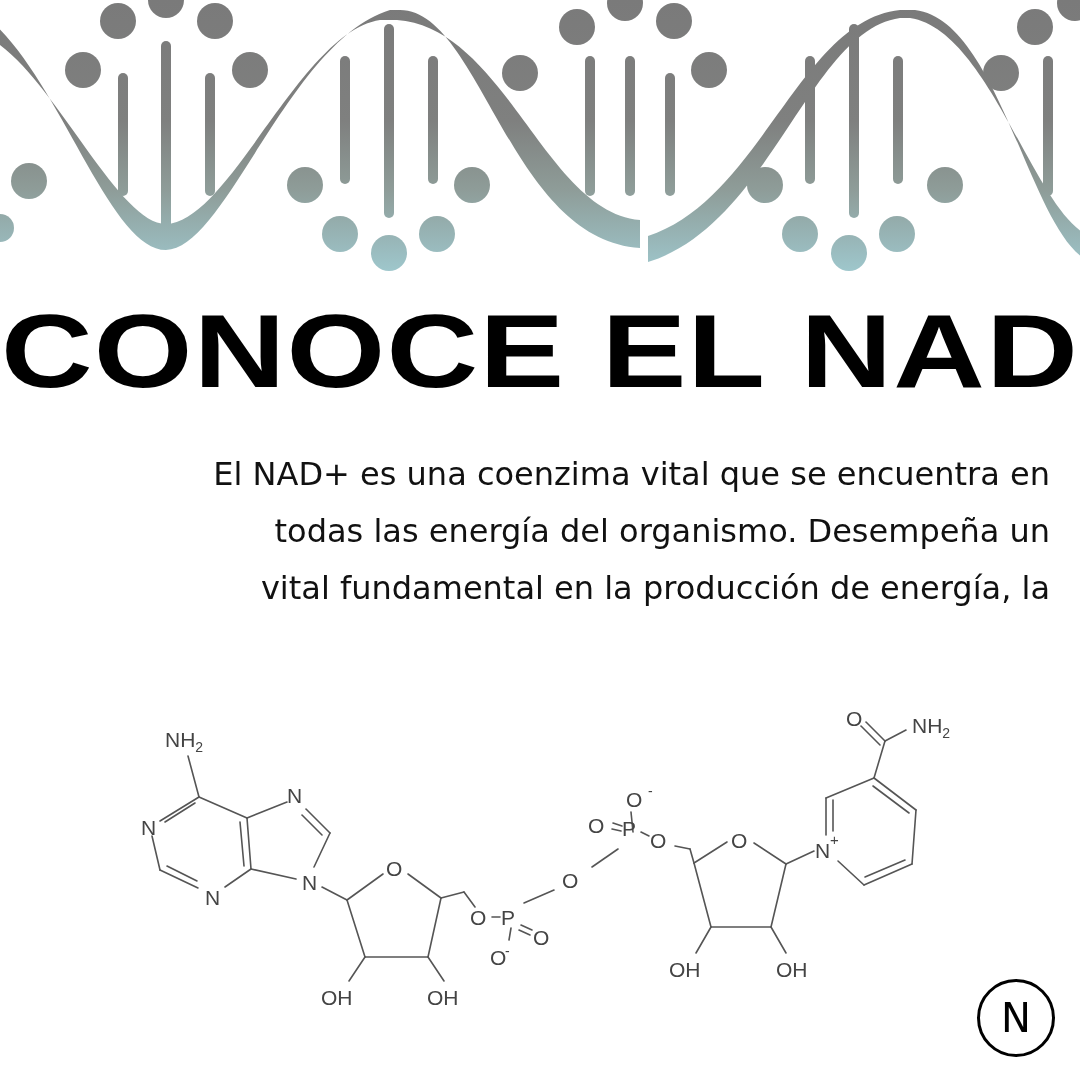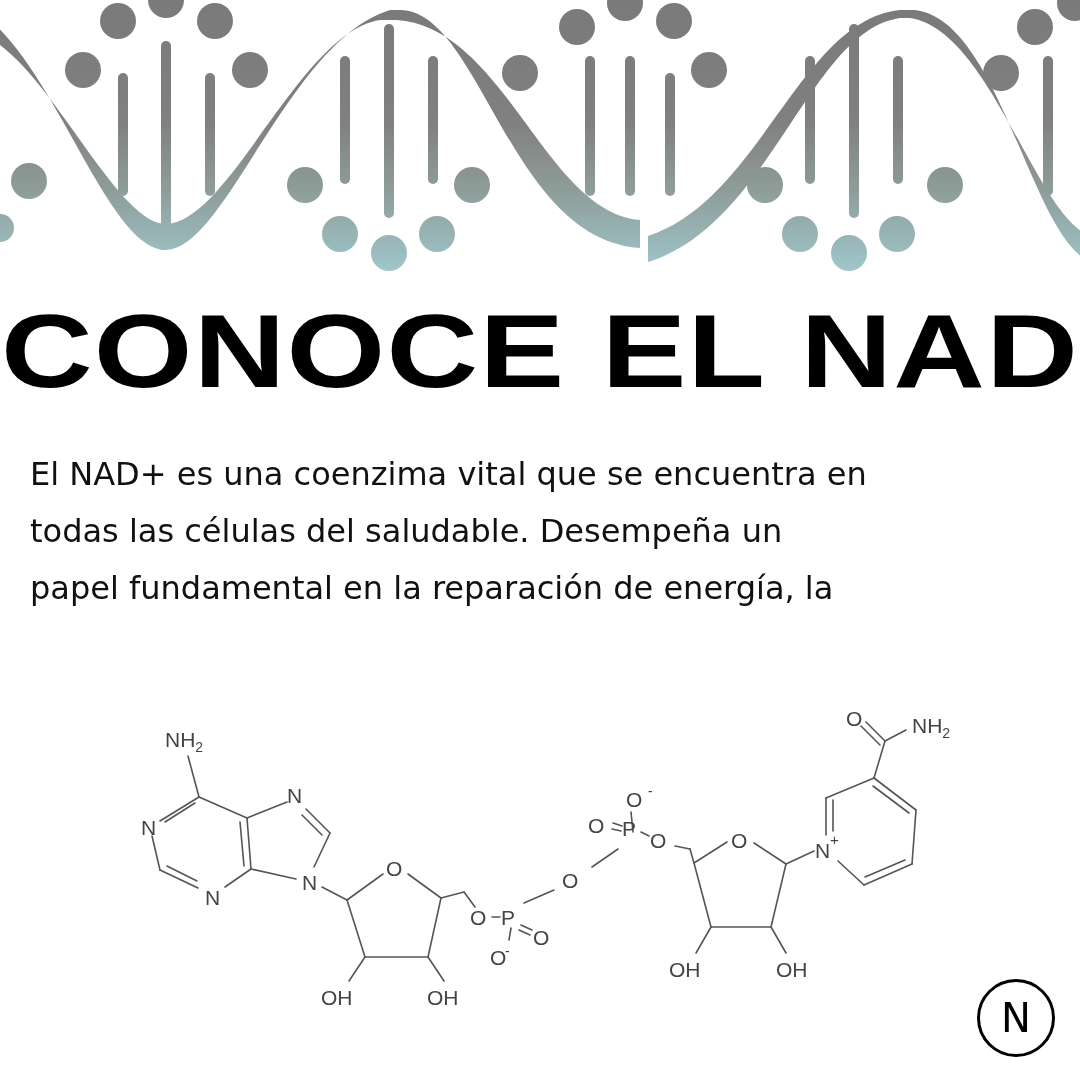--- a/index.html
+++ b/index.html
@@ -4,21 +4,21 @@
 <style>
   html, body { margin: 0; padding: 0; background: #ffffff; }
   body { width: 1080px; height: 1080px; position: relative; overflow: hidden; font-family: "DejaVu Sans", sans-serif; }
   .dna { position: absolute; left: 0; top: 0; width: 1080px; height: 280px; }
   .title {
     position: absolute; left: 0; width: 1080px; top: 296px; text-align: center;
     font-family: "Liberation Sans", sans-serif; font-weight: 700; font-size: 104px;
     letter-spacing: 1px; color: #000; line-height: 110px; transform: scaleX(1.22); transform-origin: 540px 0;
   }
   .desc {
-    position: absolute; left: 30px; width: 1020px; top: 446px; text-align: left;
+    position: absolute; left: 30px; width: 1020px; top: 446px; text-align: right;
     font-family: "DejaVu Sans", sans-serif; font-size: 32px; line-height: 57px; color: #111;
     font-weight: 400;
   }
   .desc .line { display: block; white-space: nowrap; }
   .molecule { position: absolute; left: 120px; top: 690px; width: 860px; height: 340px; }
   .molecule text { font-family: "Liberation Sans", sans-serif; fill: #444; }
   .logo {
     position: absolute; left: 977px; top: 979px; width: 78px; height: 78px; box-sizing: border-box;
     border: 3px solid #000; border-radius: 50%; display: flex; align-items: center; justify-content: center;
     font-family: "DejaVu Sans", sans-serif; font-size: 40px; color: #000; font-weight: 400;
@@ -86,22 +86,22 @@
     <circle cx="1035" cy="27" r="18"></circle>
     <circle cx="1075" cy="3" r="18"></circle>
     <rect x="1043" y="56" width="10" height="140" rx="5"></rect>
   </g>
 </svg>
 
 <div class="title">CONOCE EL NAD</div>
 
 <div class="desc">
   <span class="line">El NAD+ es una coenzima vital que se encuentra en</span>
-  <span class="line">todas las células del saludable. Desempeña un</span>
-  <span class="line">papel fundamental en la reparación de energía, la</span>
+  <span class="line">todas las energía del organismo. Desempeña un</span>
+  <span class="line">vital fundamental en la producción de energía, la</span>
 </div>
 
 <svg class="molecule" viewBox="120 690 860 340" xmlns="http://www.w3.org/2000/svg">
   <g stroke="#555" stroke-width="1.6" fill="none" stroke-linecap="round">
 
     <line x1="188" y1="756" x2="199" y2="797"></line>
     <line x1="199" y1="797" x2="247" y2="818"></line>
     <line x1="199" y1="797" x2="160" y2="821"></line>
     <line x1="195" y1="803" x2="165" y2="822"></line>
     <line x1="152" y1="836" x2="160" y2="870"></line>

